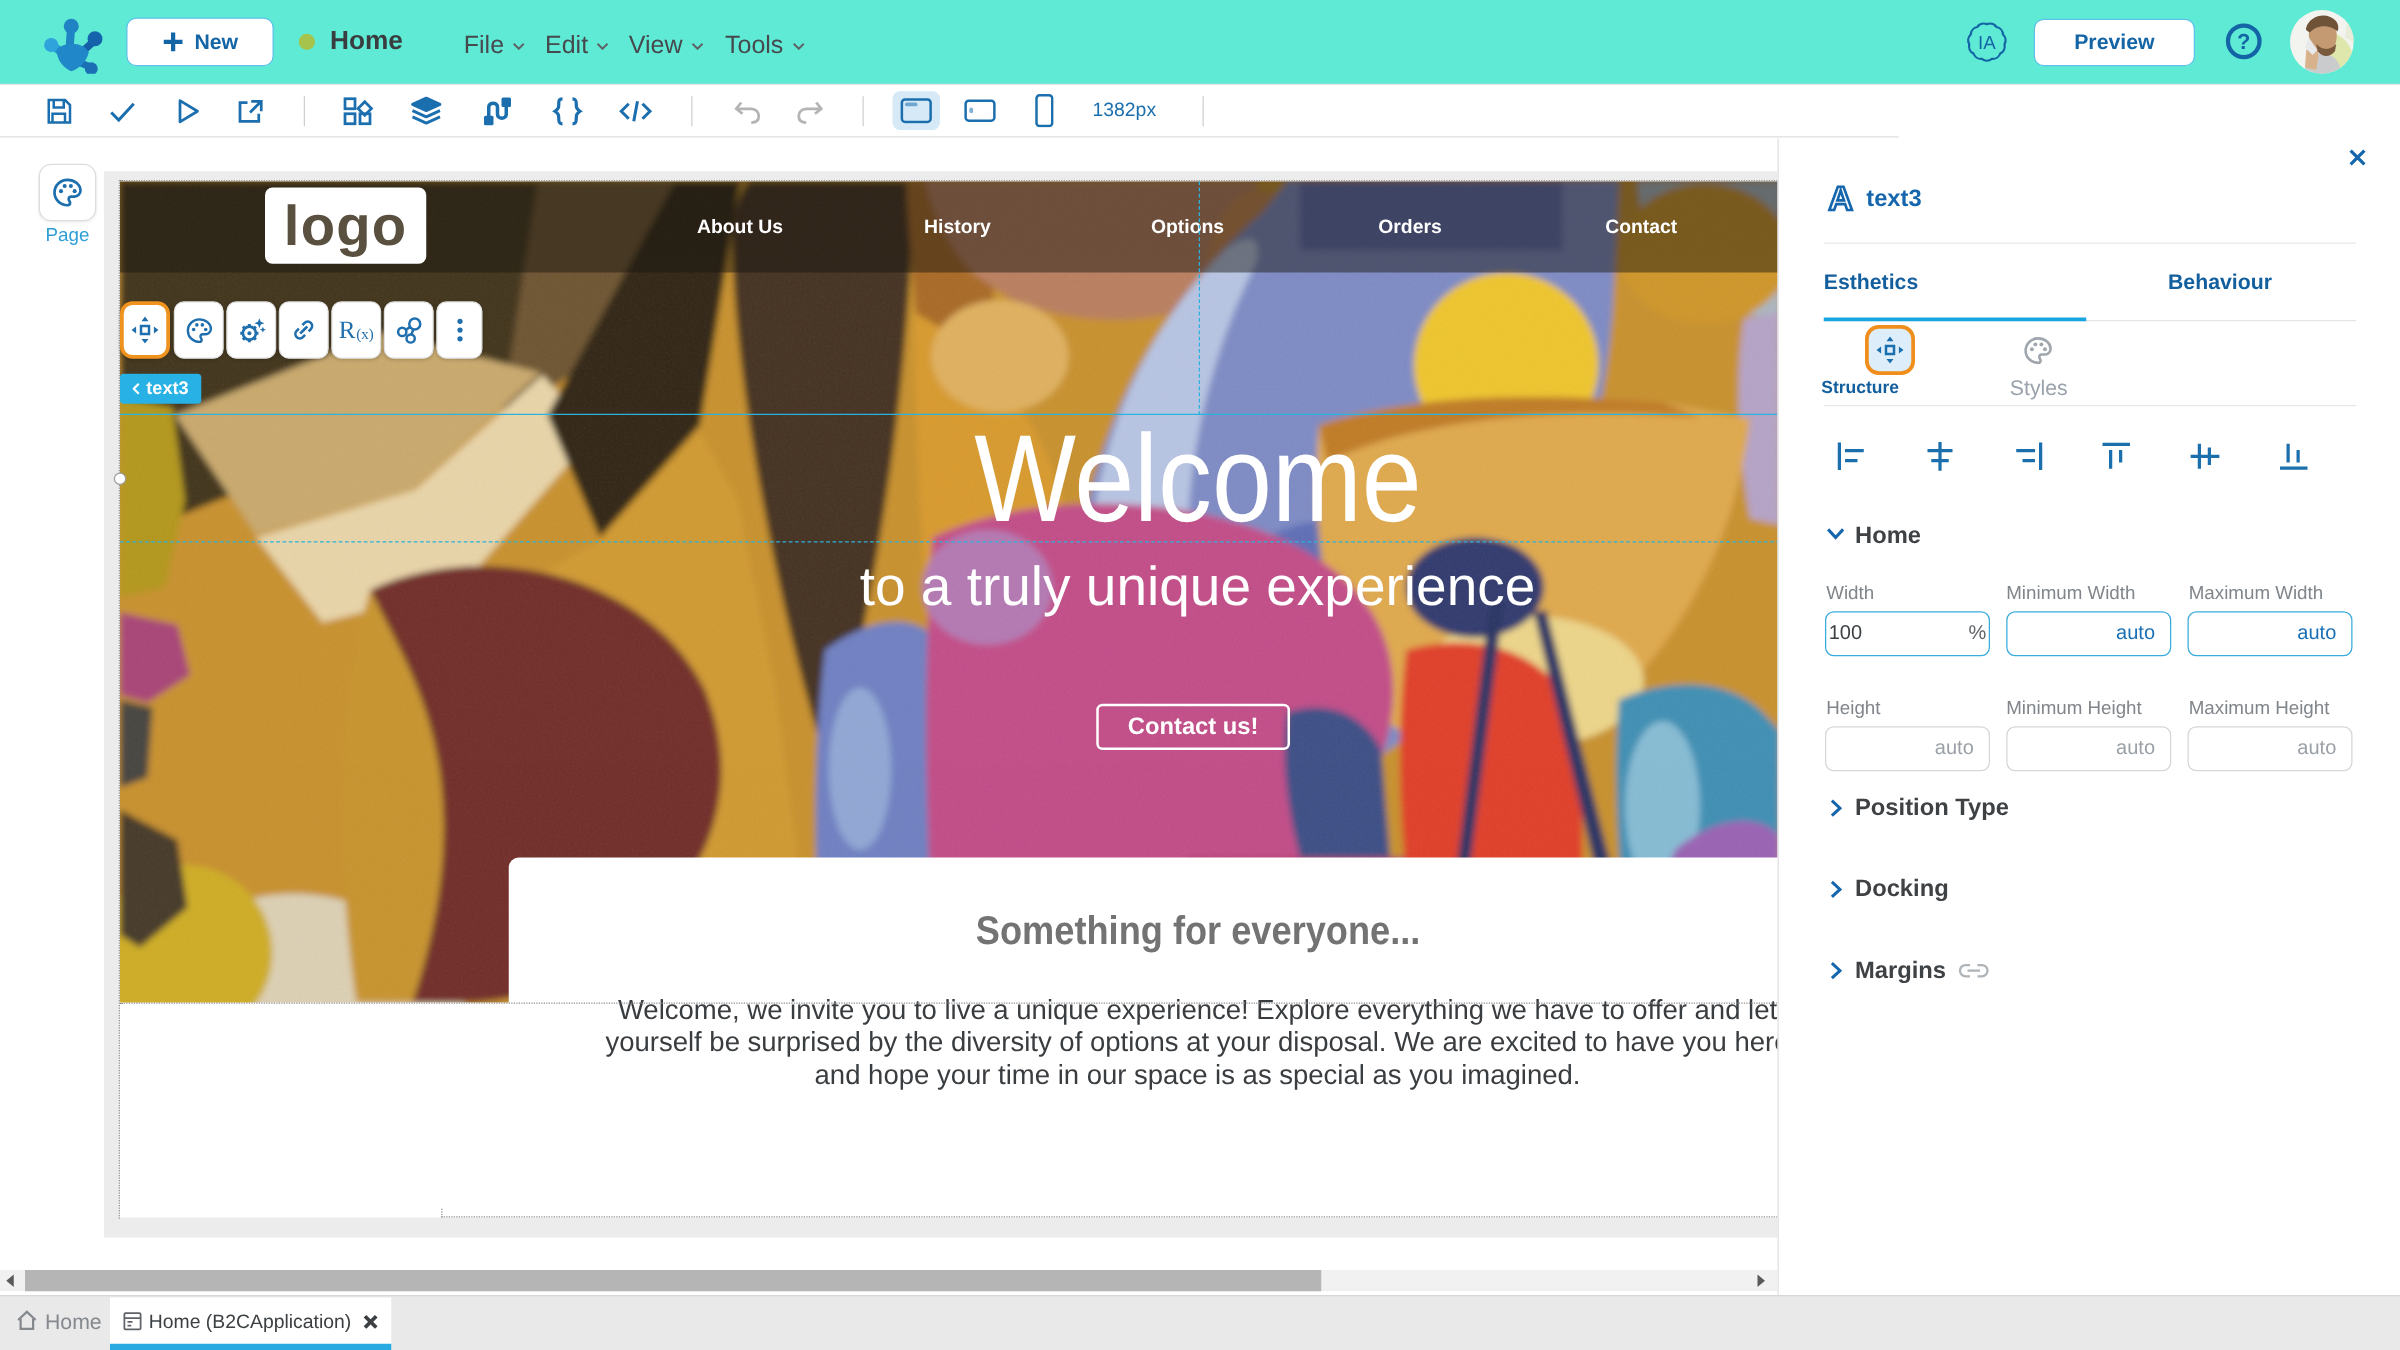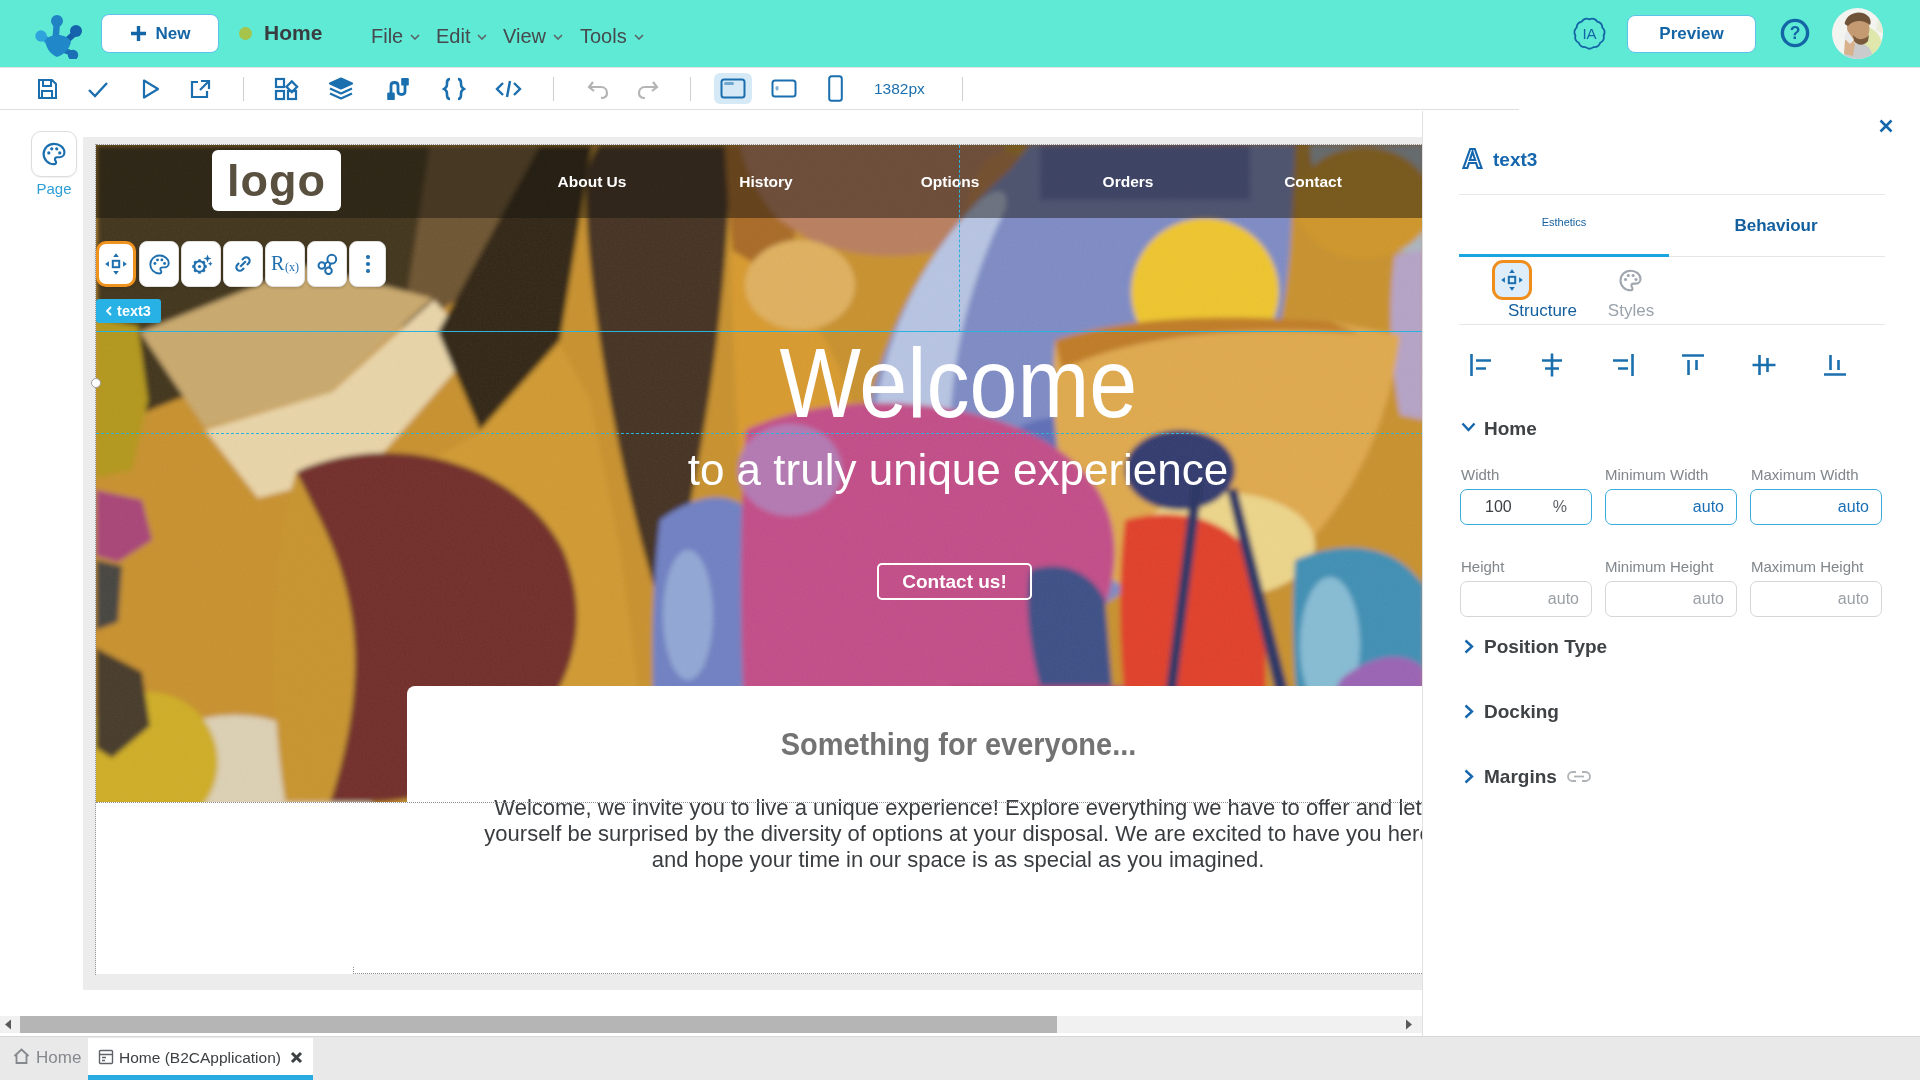--- a/index.html
+++ b/index.html
@@ -352,30 +352,30 @@
 </div>
 <div id="panel">
   <svg class="abs" style="left:455px;top:7px" width="16" height="16" viewBox="0 0 16 16">
         <path d="M2.5,2.5 L13.5,13.5 M13.5,2.5 L2.5,13.5" stroke="#1566ad" stroke-width="2.6"></path>
       </svg>
   <svg class="abs" style="left:36px;top:34px" width="27" height="27" viewBox="0 0 27 27">
         <text x="13.5" y="23" text-anchor="middle" font-size="27" font-weight="bold" font-family="Liberation Sans" fill="none" stroke="#1566ad" stroke-width="2.1">A</text>
       </svg>
   <div class="abs" style="left:70px;top:38px;font-size:19px;font-weight:bold;color:#1566ad">text3</div>
   <div class="abs" style="left:36px;top:83px;width:426px;border-top:1px solid #e8e8e8"></div>
-  <div class="abs" style="left:36px;top:105px;width:210px;text-align:center;font-size:11px;font-weight:normal;color:#135f9e">Esthetics</div>
+  <div class="abs" style="left:36px;top:105px;width:210px;font-size:17px;font-weight:bold;color:#135f9e">Esthetics</div>
   <div class="abs" style="left:248px;top:105px;width:210px;text-align:center;font-size:17px;font-weight:bold;color:#135f9e">Behaviour</div>
   <div class="abs" style="left:36px;top:145px;width:426px;border-top:1px solid #e6e6e6"></div>
   <div class="abs" style="left:36px;top:143px;width:210px;height:3px;background:#19a6e0"></div>
   <div class="abs" style="left:69px;top:149px;width:40px;height:40px;background:#ddeefa;border:3.5px solid #ef8e1d;border-radius:11px;display:flex;align-items:center;justify-content:center">
         <svg width="22" height="22" viewBox="0 0 22 22" color="#1b6fae">
           <use href="#i-move"></use>
         </svg>
       </div>
-  <div class="abs" style="left:34px;top:190px;width:120px;text-align:right;font-size:17px;font-weight:normal;color:#135f9e">Structure</div>
+  <div class="abs" style="left:34px;top:190px;width:120px;text-align:left;font-size:14px;font-weight:bold;color:#135f9e">Structure</div>
   <svg class="abs" style="left:195px;top:157px" width="25" height="25" viewBox="0 0 24 24" color="#9fa6ad">
         <use href="#i-palette"></use>
       </svg>
   <div class="abs" style="left:148px;top:190px;width:120px;text-align:center;font-size:17px;color:#9aa2ab">Styles</div>
   <div class="abs" style="left:36px;top:213px;width:426px;border-top:1px solid #e6e6e6"></div>
   <svg class="abs aln" style="left:45px" viewBox="0 0 26 26">
         <path d="M3.5,2 V24 M8,8.5 H23 M8,16.5 H18" class="s"></path>
       </svg>
   <svg class="abs aln" style="left:116px" viewBox="0 0 26 26">
         <path d="M13,1.5 V24.5 M3,8.5 H23 M6,16.5 H20" class="s"></path>
@@ -392,21 +392,21 @@
   <svg class="abs aln" style="left:399px" viewBox="0 0 26 26">
         <path d="M2,22.5 H24 M8.5,3 V18 M16.5,8 V18" class="s"></path>
       </svg>
   <svg class="abs" style="left:38px;top:311px" width="15" height="10" viewBox="0 0 15 10">
         <path d="M1.5,1.5 L7.5,8 L13.5,1.5" fill="none" stroke="#1566ad" stroke-width="2.4"></path>
       </svg>
   <div class="phead" style="left:61px;top:307px">Home</div>
   <div class="plbl" style="left:38px;top:355px">Width</div>
   <div class="plbl" style="left:182px;top:355px">Minimum Width</div>
   <div class="plbl" style="left:328px;top:355px">Maximum Width</div>
-  <div class="pinput" style="left:37px;top:378px;border:1.5px solid #3aabdd;color:#3c4043;padding:0 24px;justify-content:space-between">
+  <div class="pinput" style="left:37px;top:378px;border:1.5px solid #3aabdd;color:#3c4043;padding:0 2px;justify-content:space-between">
         <span>100</span>
         <span style="color:#5f6368">%</span>
       </div>
   <div class="pinput" style="left:182px;top:378px;border:1.5px solid #3aabdd;color:#1a6fb5;padding:0 12px;justify-content:flex-end">auto</div>
   <div class="pinput" style="left:327px;top:378px;border:1.5px solid #3aabdd;color:#1a6fb5;padding:0 12px;justify-content:flex-end">auto</div>
   <div class="plbl" style="left:38px;top:447px">Height</div>
   <div class="plbl" style="left:182px;top:447px">Minimum Height</div>
   <div class="plbl" style="left:328px;top:447px">Maximum Height</div>
   <div class="pinput" style="left:37px;top:470px;border:1px solid #d6d6d6;color:#9aa0a6;padding:0 12px;justify-content:flex-end">auto</div>
   <div class="pinput" style="left:182px;top:470px;border:1px solid #d6d6d6;color:#9aa0a6;padding:0 12px;justify-content:flex-end">auto</div>

